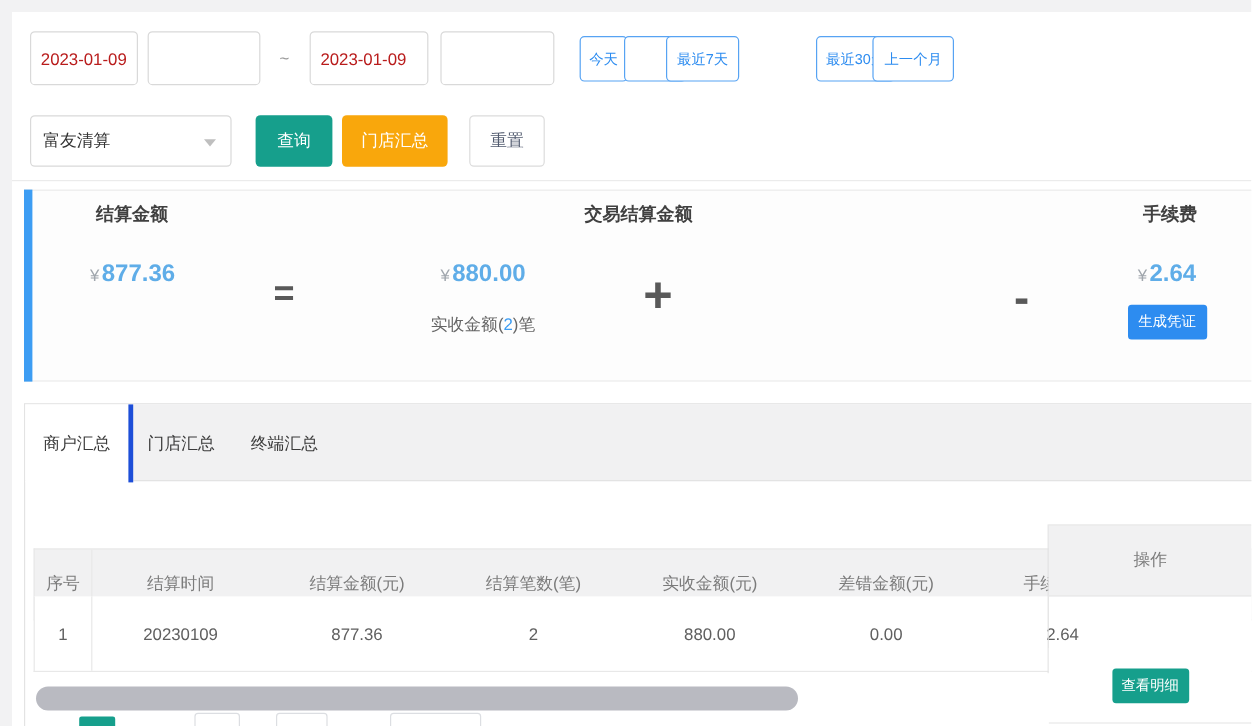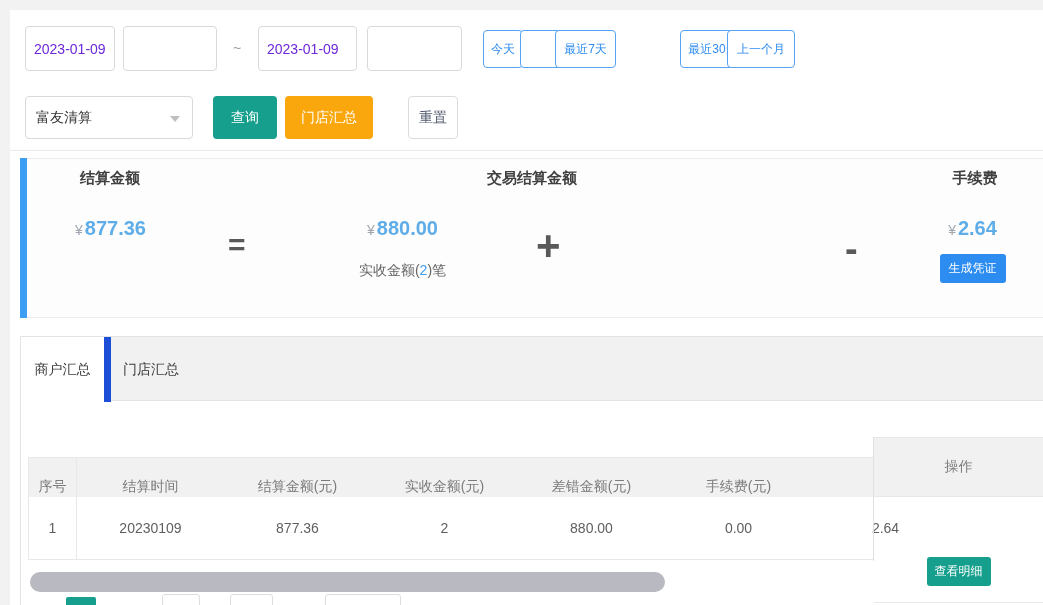--- a/index.html
+++ b/index.html
@@ -6,38 +6,38 @@
   html,body { width:1043px; height:605px; }
   body { font-family:"Liberation Sans","DejaVu Sans",sans-serif; background:#fff; }
   .page { position:relative; width:1043px; height:605px; overflow:hidden; background:#fff; }
   .edge-top { position:absolute; left:0; top:0; width:1043px; height:10px; background:#f2f2f3; }
   .edge-left { position:absolute; left:0; top:0; width:10px; height:605px; background:#f2f2f3; }
 
   .abs { position:absolute; }
 
   
   .tinput { position:absolute; height:45px; border:1px solid #d9d9d9; border-radius:4px; background:#fff;
-            font-family:inherit; font-size:14px; color:#6d28d9; padding:0 8px; outline:none; }
+            font-family:inherit; font-size:14px; color:#b91c1c; padding:0 8px; outline:none; }
   .tilde { position:absolute; left:233px; top:40px; font-size:14px; color:#999; }
 
   
   .qbtn { position:absolute; top:30px; height:38px; background:#fff; border:1px solid #57a3f3; color:#2d8cf0;
           border-radius:4px; font-size:12px; font-family:inherit; cursor:pointer; padding:0 6px; }
 
   
   .select { position:absolute; left:25px; top:96px; width:168px; height:43px; border:1px solid #d9d9d9;
             border-radius:4px; background:#fff; font-size:14px; color:#333; line-height:41px; padding-left:10px; cursor:pointer; }
   .caret { position:absolute; right:12px; top:19px; width:0; height:0;
            border-left:5px solid transparent; border-right:5px solid transparent; border-top:6px solid #bfbfbf; }
 
   .btn { position:absolute; top:96px; height:43px; border:none; border-radius:4px; font-size:14px;
          font-family:inherit; cursor:pointer; }
   .btn-search { left:213px; width:64px; background:#169f8c; color:#fff; }
   .btn-bill   { left:285px; width:88px; background:#f9a70c; color:#fff; }
-  .btn-reset  { left:408px; width:50px; background:#fff; color:#515a6e; border:1px solid #dcdcdc; }
+  .btn-reset  { left:391px; width:63px; background:#fff; color:#515a6e; border:1px solid #dcdcdc; }
 
   .filter-divider { position:absolute; left:10px; top:150px; width:1033px; height:1px; background:#ebebeb; }
 
   
   .summary { position:absolute; left:20px; top:158px; width:1040px; height:160px; background:#fdfdfd;
              border:1px solid #ececec; }
   .summary-accent { position:absolute; left:20px; top:158px; width:7px; height:160px; background:#3d9df3; }
   .sum-label { position:absolute; top:169px; font-size:15px; font-weight:600; color:#404040; }
   .amount-line { font-size:20px; font-weight:bold; color:#5fade8; white-space:nowrap; }
   .amount-line .cur { font-size:14px; font-weight:normal; color:#a0a6ad; margin-right:2px; }
@@ -45,21 +45,21 @@
   .sum-sub { margin-top:22px; font-size:14px; color:#666; white-space:nowrap; }
   .sum-sub .cnt { color:#3d9df3; }
   .op { position:absolute; color:#595959; font-weight:900; }
   .voucher-btn { margin-top:14px; display:inline-block; background:#2d8cf0; color:#fff; font-size:12px;
                  border:none; border-radius:3px; padding:6px 9px; font-family:inherit; cursor:pointer; }
 
   
   .tabbox { position:absolute; left:20px; top:336px; width:1060px; height:300px; border:1px solid #e3e3e3; background:#fff; }
   .tabbar { position:absolute; left:0; top:0; width:100%; height:64px; background:#f1f1f2; border-bottom:1px solid #e3e3e3; }
   .tab { position:absolute; top:0; height:64px; line-height:64px; text-align:center; font-size:14px; color:#3a3a3a; cursor:pointer; }
-  .tab.active { height:65px; background:#fff; border-right:7px solid #1d4ed8; }
+  .tab.active { height:65px; background:#fff; border-right:4px solid #1d4ed8; }
 
   
   .thead { position:absolute; left:28px; top:437px; width:1015px; height:60px; background:#f1f1f2;
            border:1px solid #e8e8e8; border-right:none; display:flex;margin-top:20px; }
   .trow  { position:absolute; left:28px; top:497px; width:1015px; height:63px; background:#fff;
            border-bottom:1px solid #e8e8e8; border-left:1px solid #e8e8e8; display:flex; }
   .hc, .bc { display:flex; align-items:center; justify-content:center; font-size:14px; white-space:nowrap; overflow:visible; flex:none; }
   .hc { color:#7b7b7b; }
   .bc { color:#606060; }
   .c0 { width:48px; border-right:1px solid #e8e8e8; }
@@ -142,26 +142,28 @@
     <div class="amount-line">
       <span class="cur">¥</span><span>2.64</span>
     </div>
     <button class="voucher-btn">生成凭证</button>
   </div>
 
   <div class="tabbox">
     <div class="tabbar"></div>
     <div class="tab active" style="left:0; width:90px;">商户汇总</div>
     <div class="tab" style="left:90px; width:80px;">门店汇总</div>
+    <div class="tab" style="left:170px; width:92px;">终端汇总</div>
   </div>
 
   <div class="thead">
     <div class="hc c0">序号</div>
     <div class="hc c1">结算时间</div>
     <div class="hc c2">结算金额(元)</div>
+    <div class="hc c3">结算笔数(笔)</div>
     <div class="hc c4">实收金额(元)</div>
     <div class="hc c5">差错金额(元)</div>
     <div class="hc c6">手续费(元)</div>
     <div class="hc cfill"></div>
   </div>
 
   <div class="trow">
     <div class="bc c0">1</div>
     <div class="bc c1">20230109</div>
     <div class="bc c2">877.36</div>

